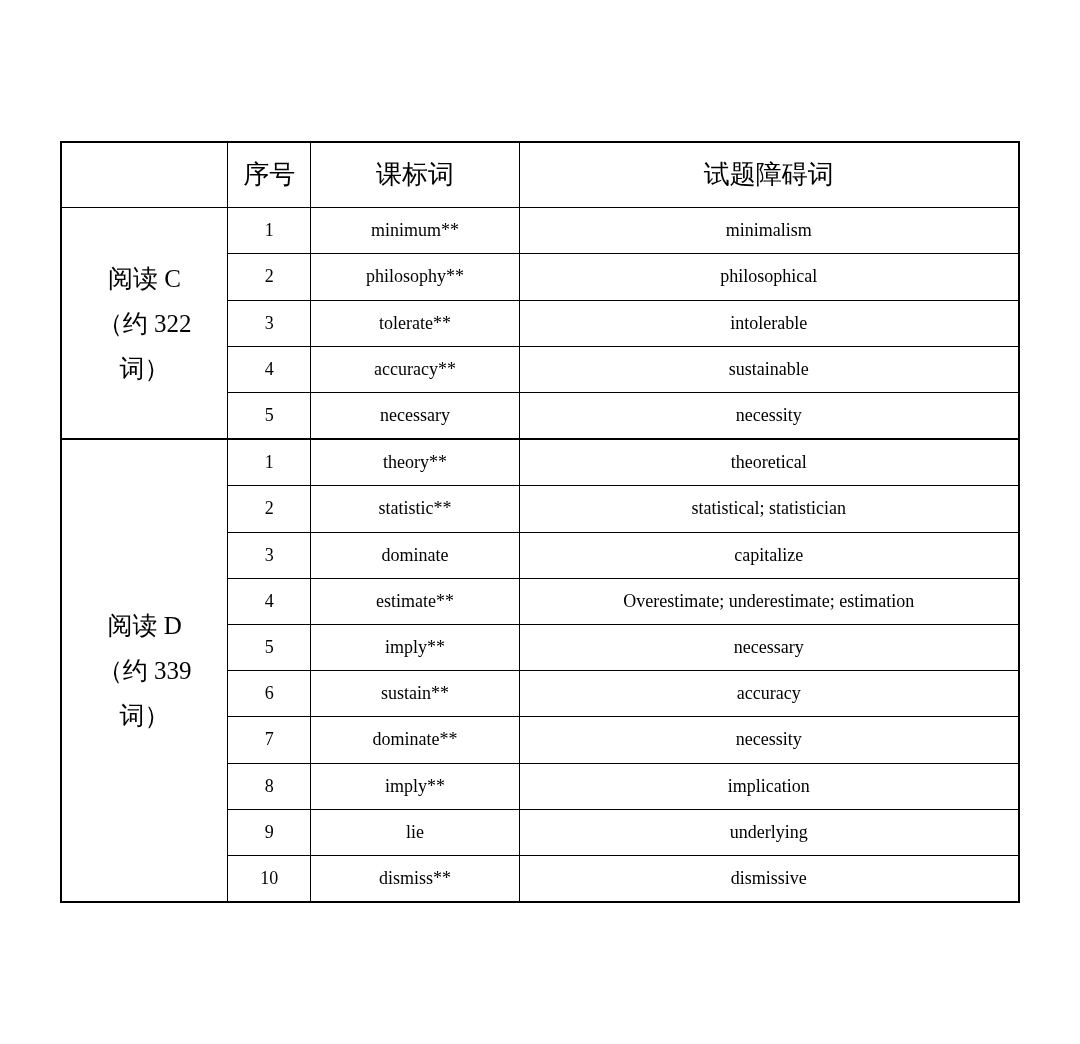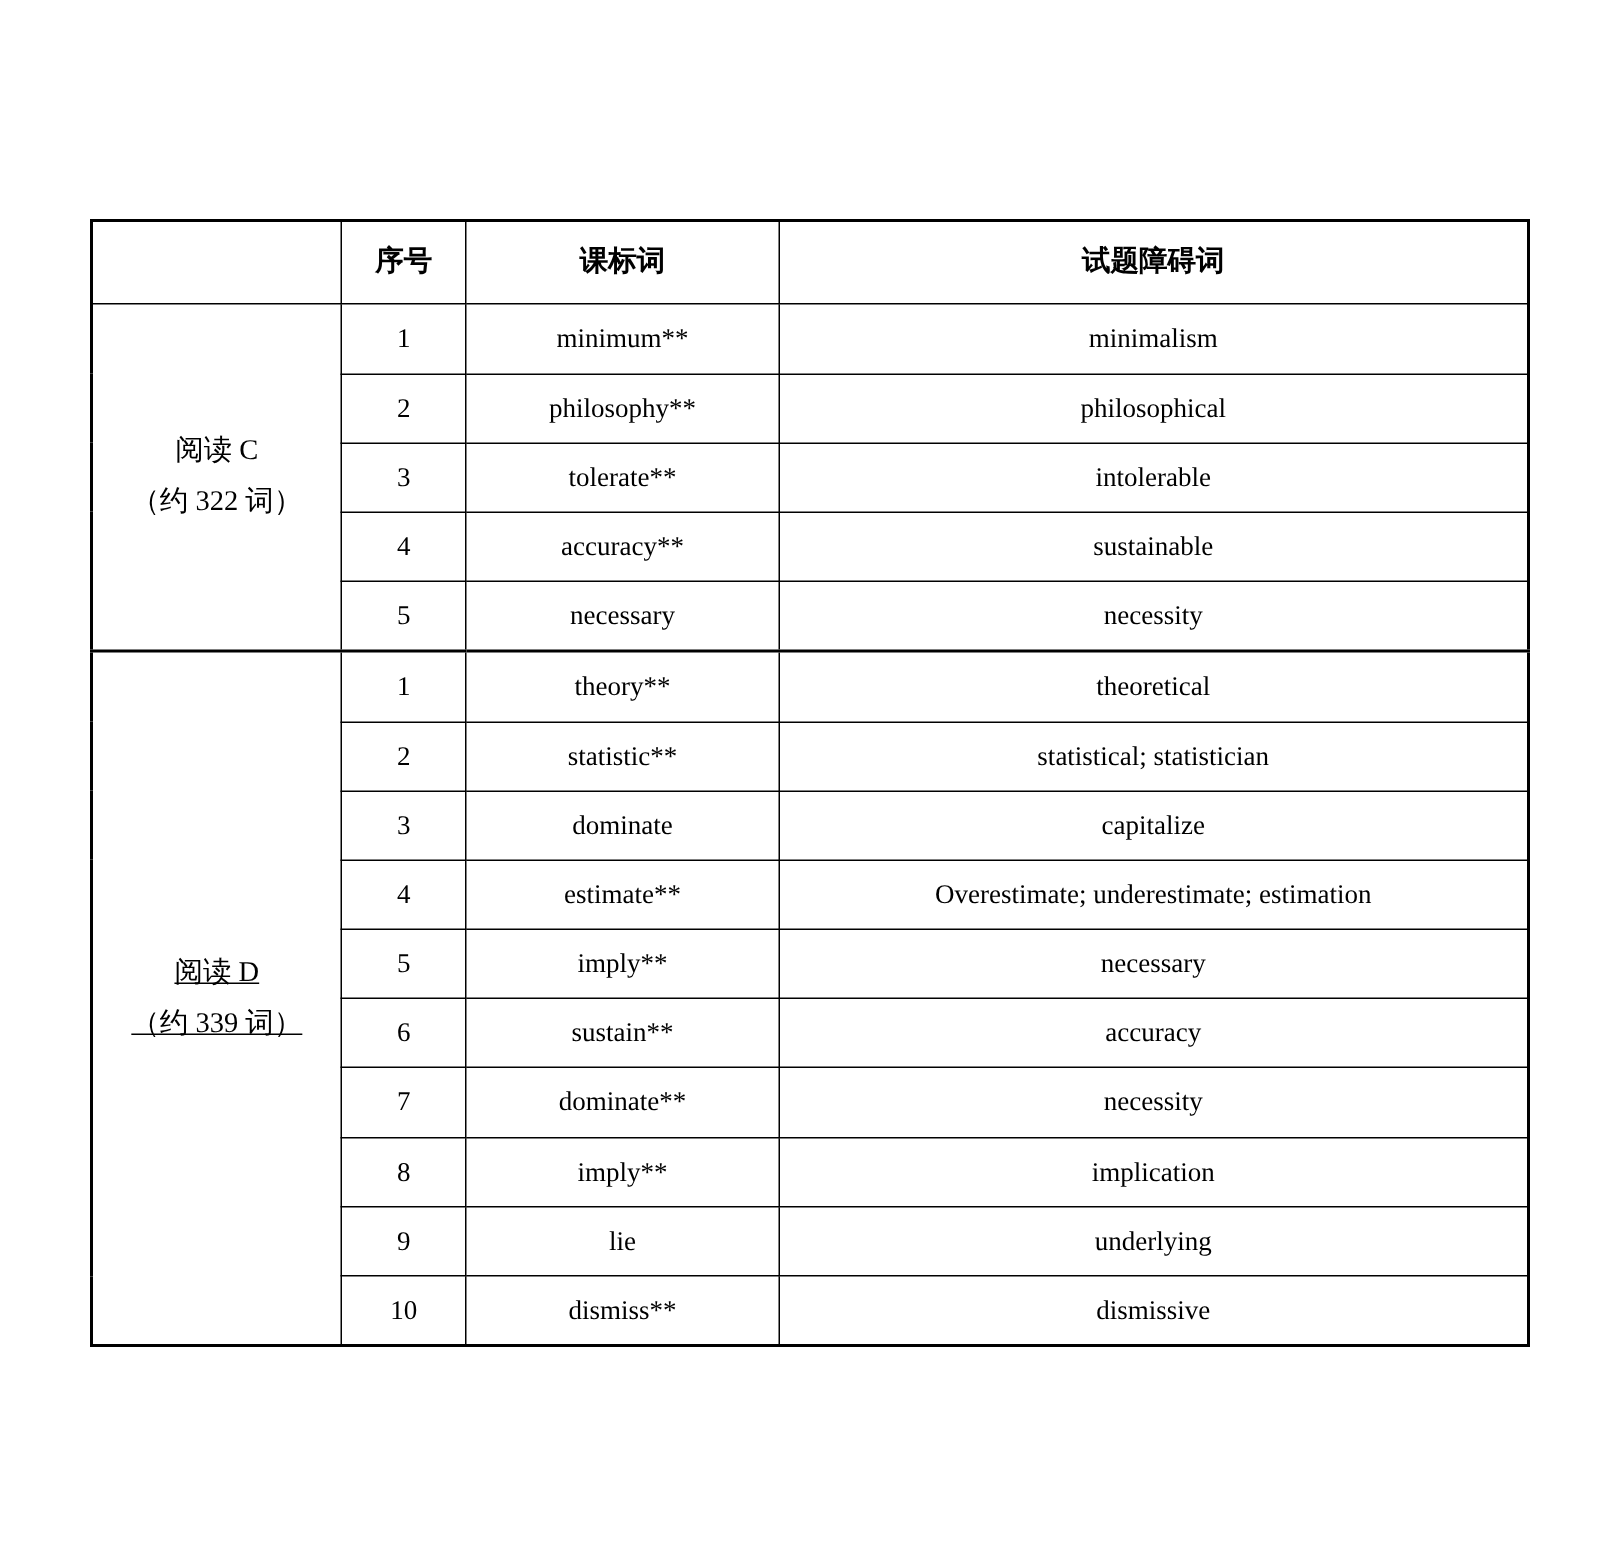--- a/index.html
+++ b/index.html
@@ -30,29 +30,29 @@
 
     th, td {
       border: 1px solid #000;
       padding: 10px 12px;
       text-align: center;
       font-size: 18px;
       line-height: 1.4;
     }
 
     thead th {
-      font-weight: bold;
-      font-size: 19px;
+      font-weight: normal;
+      font-size: 26px;
       padding: 14px 12px;
     }
 
     .section-label {
       writing-mode: horizontal-tb;
       vertical-align: middle;
-      font-size: 19px;
+      font-size: 25px;
       font-weight: normal;
       line-height: 1.8;
       padding: 20px 10px;
     }
 
     .number-col {
       width: 80px;
     }
 
     .keyword-col {
@@ -101,21 +101,21 @@
           <td>4</td>
           <td>accuracy**</td>
           <td>sustainable</td>
         </tr>
         <tr>
           <td>5</td>
           <td>necessary</td>
           <td>necessity</td>
         </tr>
         <tr>
-          <td rowspan="10" class="section-label" style="border-top: 2px solid rgb(0, 0, 0); text-decoration: underline;">阅读 D<br>（约 339 词）</td>
+          <td rowspan="10" class="section-label" style="border-top: 2px solid rgb(0, 0, 0);">阅读 D<br>（约 339 词）</td>
           <td style="border-top: 2px solid rgb(0, 0, 0);">1</td>
           <td style="border-top: 2px solid rgb(0, 0, 0);">theory**</td>
           <td style="border-top: 2px solid rgb(0, 0, 0);">theoretical</td>
         </tr>
         <tr>
           <td>2</td>
           <td>statistic**</td>
           <td>statistical; statistician</td>
         </tr>
         <tr>

